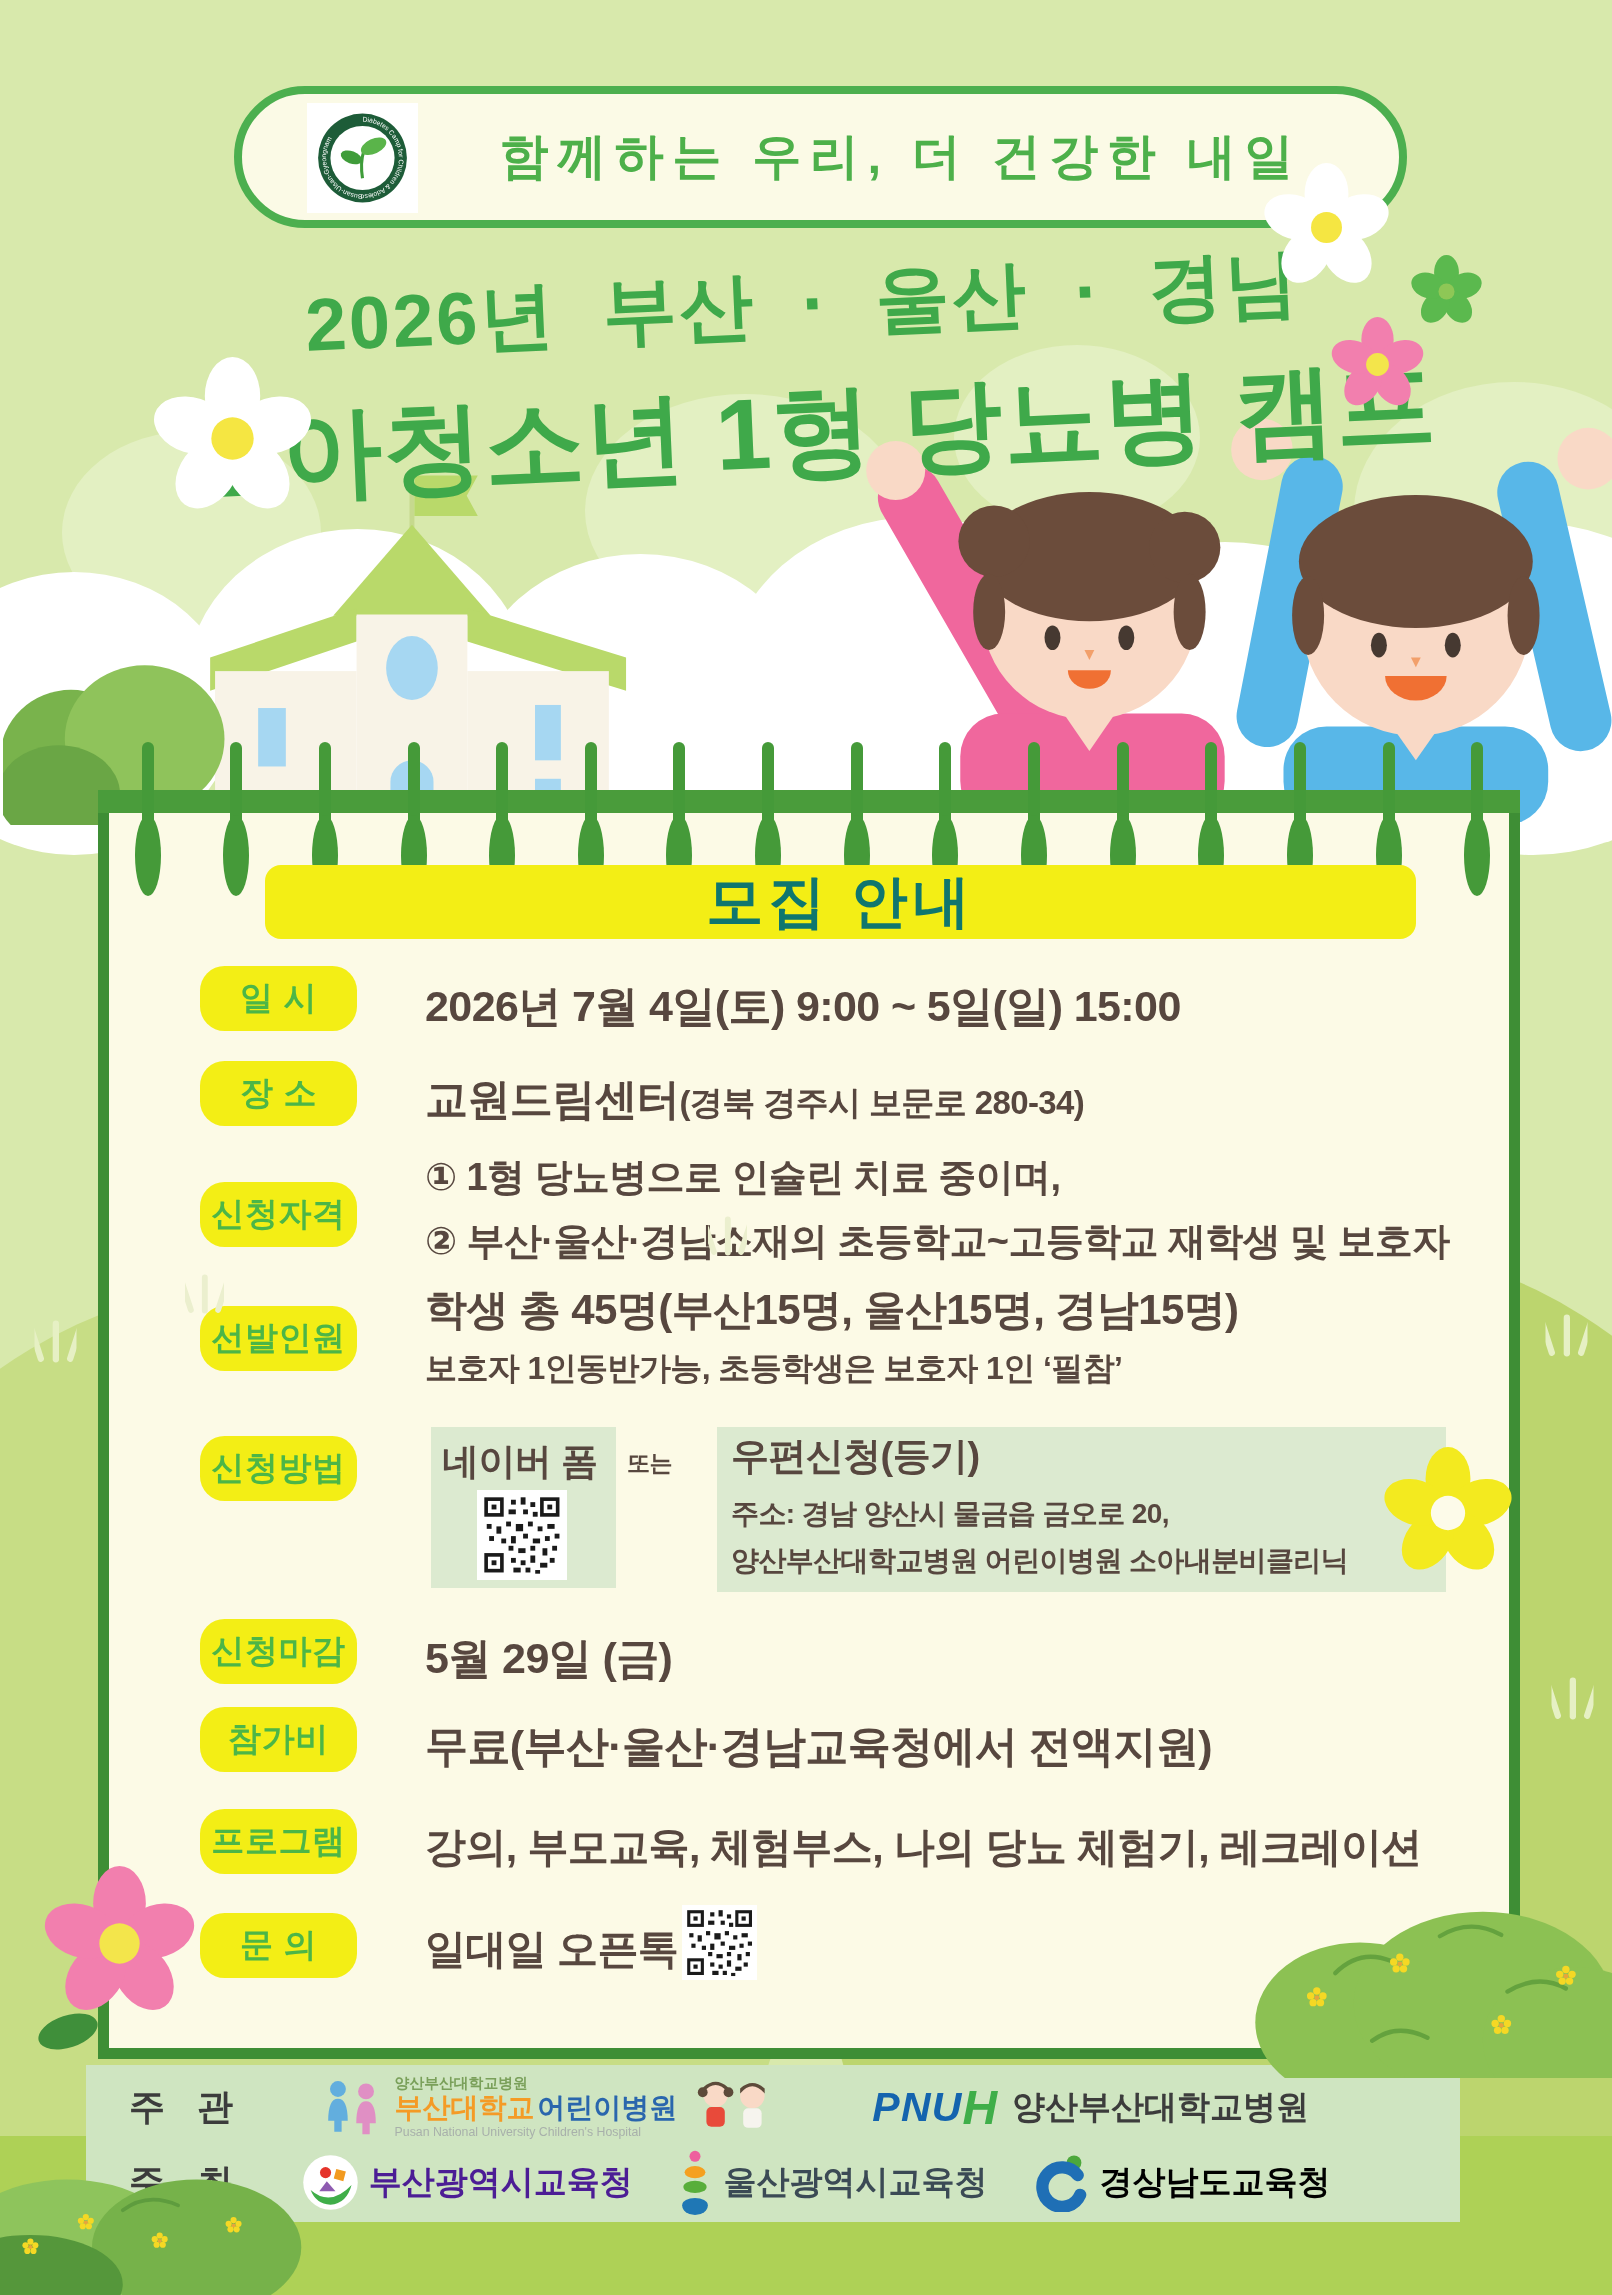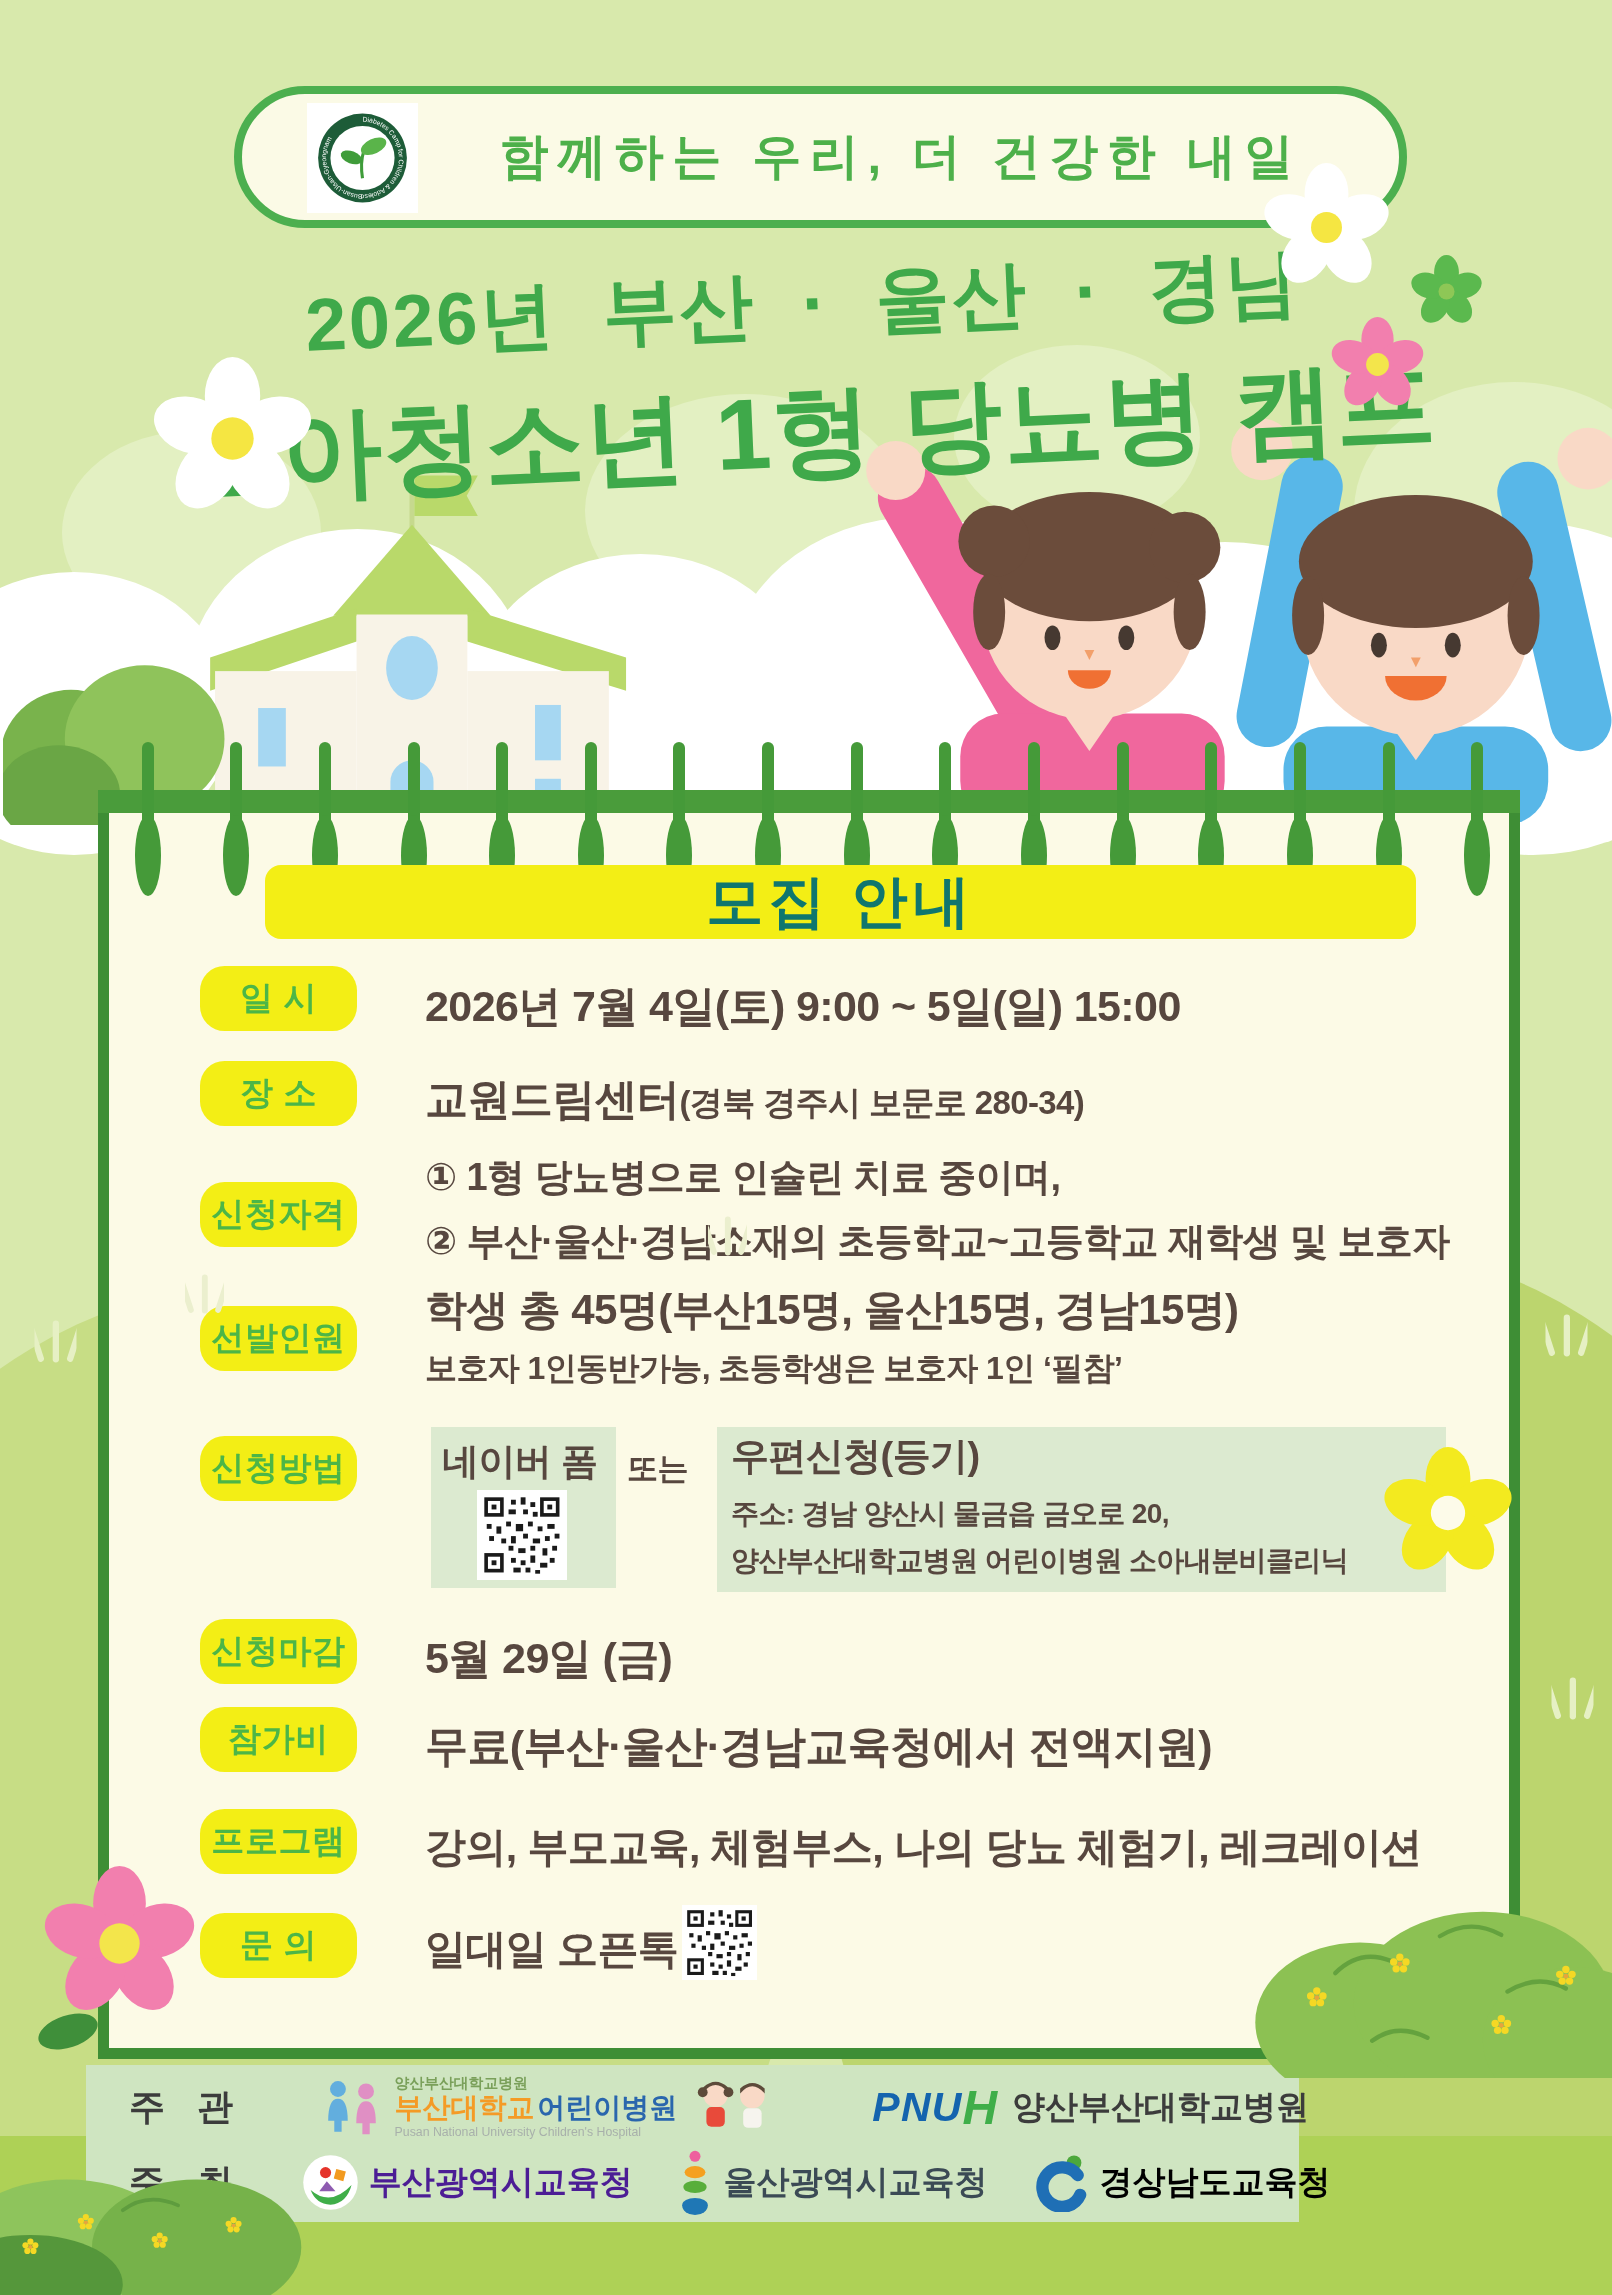--- a/index.html
+++ b/index.html
@@ -36,21 +36,21 @@
   #notice-header{position:absolute;left:265px;top:865px;width:1151px;height:74px;background:#f3ee15;border-radius:16px;
     display:flex;align-items:center;justify-content:center;font-size:57px;font-weight:800;color:#0f766e;letter-spacing:4.9px;z-index:31;}
   .pill{position:absolute;left:200px;width:157px;height:65px;background:#f3ee15;border-radius:24.6px;
     display:flex;align-items:center;justify-content:center;font-size:33px;font-weight:800;color:#4cb647;letter-spacing:0.6px;z-index:31;white-space:nowrap;}
   .val{position:absolute;left:425px;color:#57473f;font-weight:800;letter-spacing:-0.6px;z-index:31;white-space:nowrap;}
   .sub{font-size:33px;font-weight:700;}
   .greenbox{position:absolute;background:#dcead0;z-index:31;}
   .qr{background:#fff;padding:4.9px;z-index:32;}
 
   
-  #footer-panel{position:absolute;left:86px;top:2065px;width:1213px;height:157px;background:#cfe5c1;z-index:20;}
+  #footer-panel{position:absolute;left:86px;top:2065px;width:1374px;height:157px;background:#cfe5c1;z-index:20;}
   .f-row{position:absolute;left:43px;right:12.3px;display:flex;align-items:center;}
   .f-label{font-size:36px;font-weight:800;color:#3c3c3c;letter-spacing:11px;white-space:nowrap;}
   .org-text{display:flex;flex-direction:column;line-height:1.15;margin-left:8.6px;}
   .org-tag{font-size:14.8px;color:#7aa05a;font-weight:700;}
   .org-n1{font-size:28px;font-weight:800;color:#f49b26;}
   .org-n2{font-size:28px;font-weight:800;color:#2a66ad;}
   .org-eng{font-size:12.3px;color:#a8b0ab;}
   .pnuh-a{font-size:41px;font-weight:800;font-style:italic;color:#1464ae;letter-spacing:1.2px;}
   .pnuh-h{font-size:48px;font-weight:800;font-style:italic;color:#3fae49;}
   .pnuh-name{font-size:33px;font-weight:700;color:#3c3c3c;margin-left:14.8px;white-space:nowrap;}
@@ -284,21 +284,21 @@
   <div class="pill" style="top:1306px;">선발인원</div>
   <div class="val" style="top:1282px;font-size:42px;">학생 총 45명(부산15명, 울산15명, 경남15명)</div>
   <div class="val" style="top:1347px;font-size:32px;font-weight:600;">보호자 1인동반가능, 초등학생은 보호자 1인 ‘필참’</div>
 
   <div class="pill" style="top:1436px;">신청방법</div>
   <div class="greenbox" style="left:431px;top:1427px;width:185px;height:161px;"></div>
   <div class="val" style="left:442px;top:1437px;font-size:37px;">네이버 폼</div>
   <svg class="abs qr" style="left:477px;top:1490px;" width="80" height="80" viewBox="0 0 33 33">
       <use href="#qrsym" xlink:href="#qrsym"></use>
     </svg>
-  <div class="val" style="left:627px;top:1448px;font-size:31px;">또는</div>
+  <div class="val" style="left:627px;top:1448px;font-size:23px;">또는</div>
   <div class="greenbox" style="left:717px;top:1427px;width:729px;height:165px;"></div>
   <div class="val" style="left:731px;top:1431px;font-size:38px;">우편신청(등기)</div>
   <div class="val" style="left:731px;top:1495px;font-size:28px;font-weight:700;">주소: 경남 양산시 물금읍 금오로 20,</div>
   <div class="val" style="left:731px;top:1542px;font-size:28px;font-weight:700;">양산부산대학교병원 어린이병원 소아내분비클리닉</div>
 
   <div class="pill" style="top:1619px;">신청마감</div>
   <div class="val" style="top:1630px;font-size:43px;">5월 29일 (금)</div>
 
   <div class="pill" style="top:1707px;">참가비</div>
   <div class="val" style="top:1718px;font-size:43px;">무료(부산·울산·경남교육청에서 전액지원)</div>

